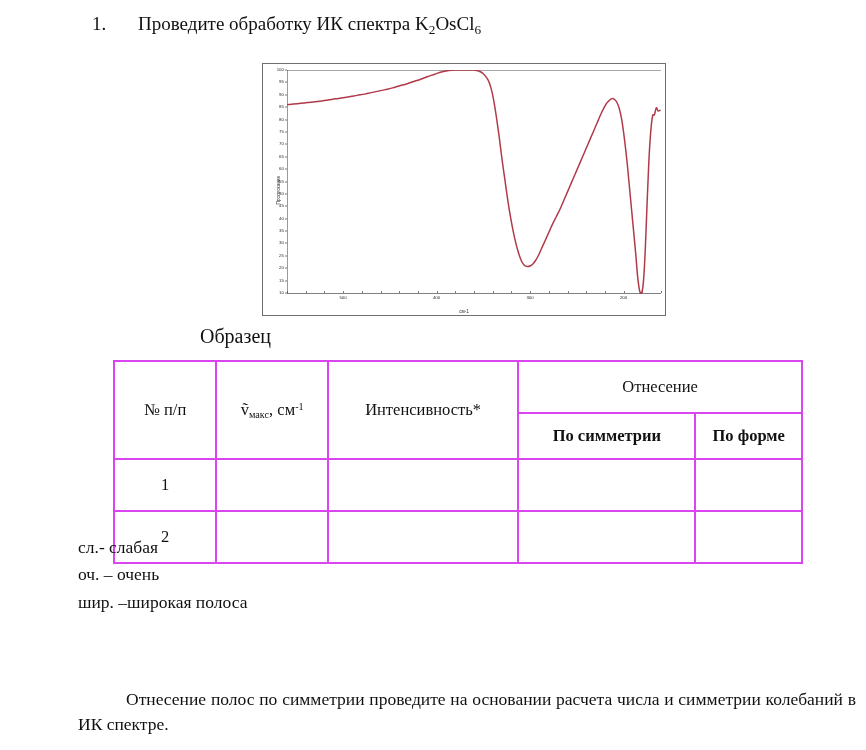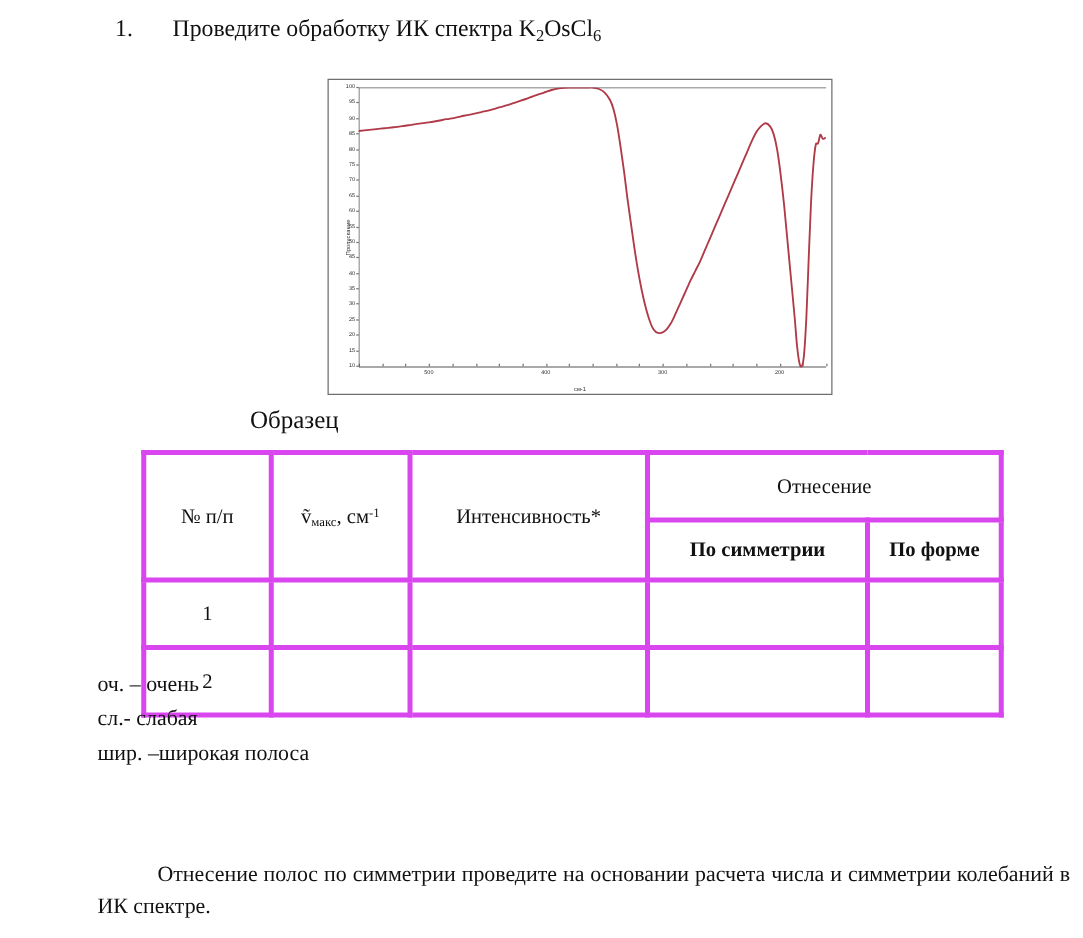--- a/index.html
+++ b/index.html
@@ -133,21 +133,21 @@
   
   .tbl {
     position: absolute;
     left: 113px;
     top: 360px;
     width: 690px;
     border-collapse: collapse;
     font-size: 16.5px;
   }
   .tbl td, .tbl th {
-    border: 4px solid #d946ef;
+    border: 2px solid #d946ef;
     text-align: center;
     vertical-align: middle;
     font-weight: normal;
     padding: 4px 4px;
   }
   .tbl .hrow1 td { height: 42px; }
   .tbl .hrow2 td { height: 36px; font-weight: bold; }
   .tbl .brow td  { height: 42px; }
   .c-np    { width: 104px; }
   .c-nu    { width: 112px; }
@@ -295,18 +295,18 @@
       <td>2</td>
       <td></td>
       <td></td>
       <td></td>
       <td></td>
     </tr>
   </tbody>
 </table>
 
 <div class="notes">
+  <div>сл.- слабая</div>
   <div>оч. – очень</div>
-  <div>сл.- слабая</div>
   <div>шир. –широкая полоса</div>
 </div>
 
 <div class="closing">Отнесение полос по симметрии проведите на основании расчета числа и симметрии колебаний в ИК спектре.</div>
 
 </body></html>

